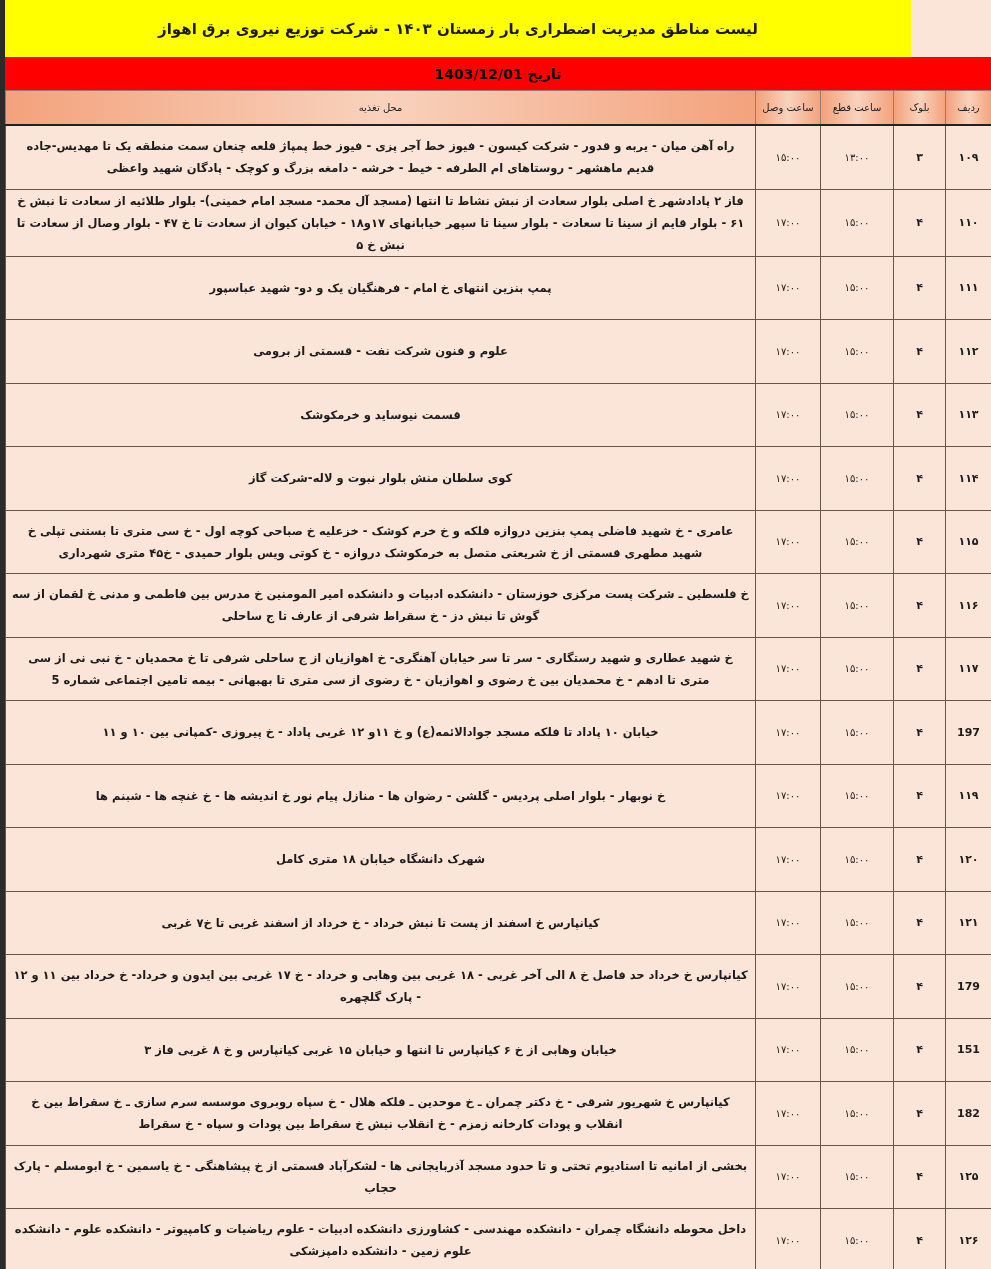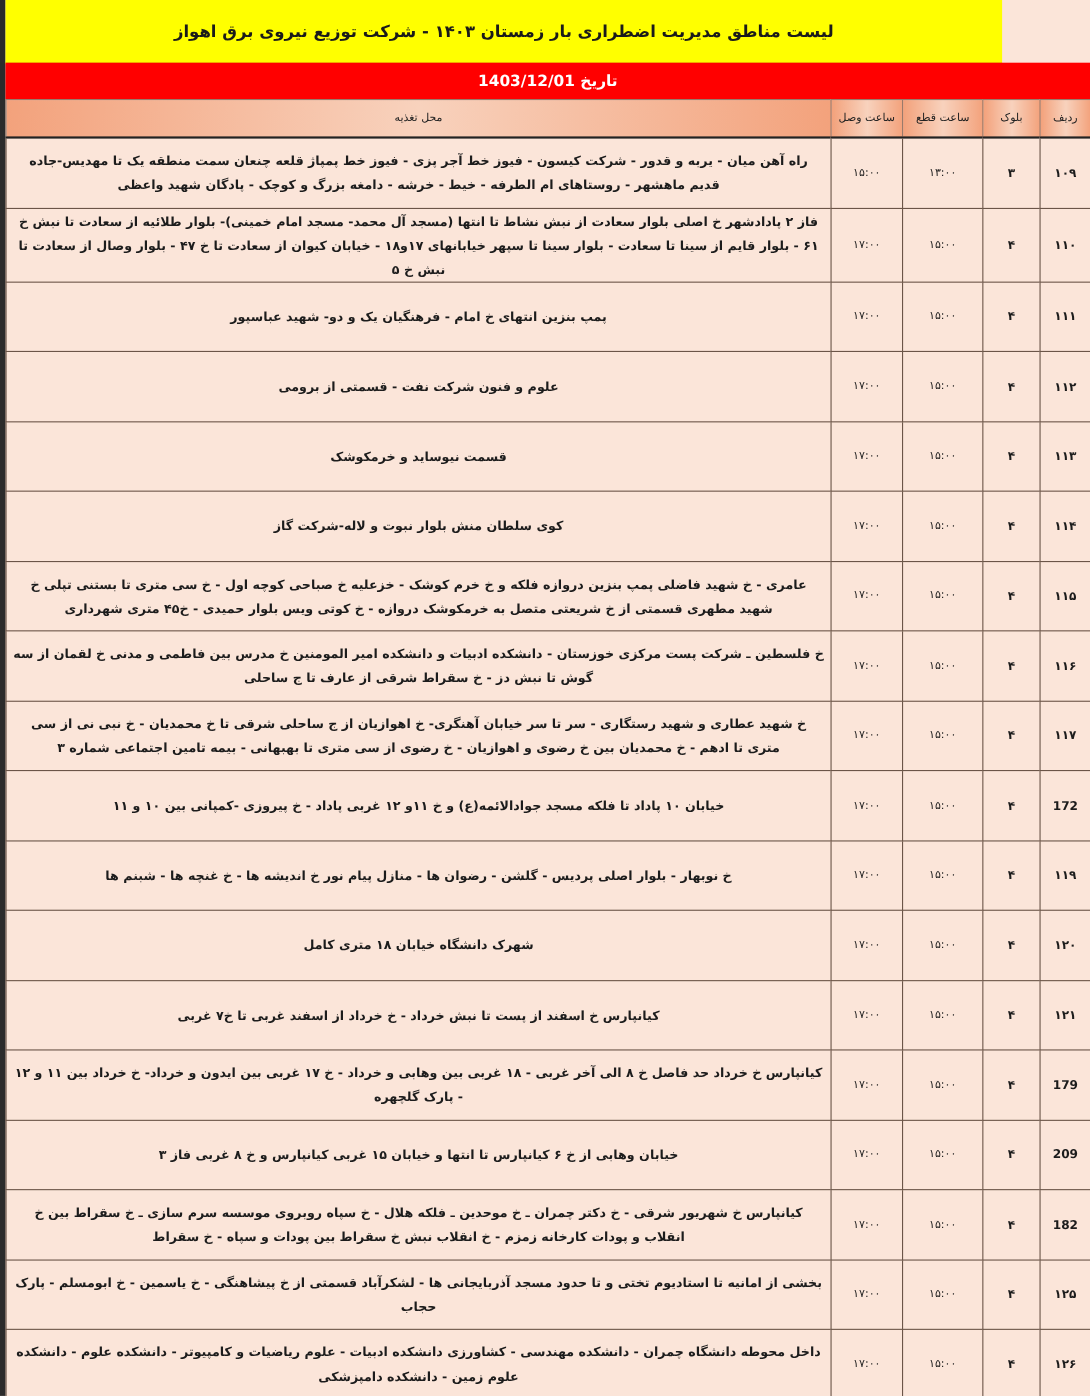--- a/index.html
+++ b/index.html
@@ -14,21 +14,21 @@
   .title-band {
     position:absolute; left:5px; top:0; width:906px; height:57px;
     background:#ffff00; display:flex; align-items:center; justify-content:center;
     border-bottom:1px solid #c9c900;
   }
   .title-band span { font-size:15px; font-weight:bold; color:#1a1a1a; direction:rtl; }
   .date-band {
     position:absolute; left:5px; top:57px; width:986px; height:33px;
     background:#ff0000; display:flex; align-items:center; justify-content:center;
   }
-  .date-band span { font-size:14px; font-weight:bold; color:#ffffff; direction:rtl; }
+  .date-band span { font-size:14px; font-weight:bold; color:#000000; direction:rtl; }
   table {
     position:absolute; left:5px; top:90px; width:986px;
     border-collapse:collapse; table-layout:fixed; direction:rtl;
   }
   col.c-row { width:46px; }
   col.c-block { width:52px; }
   col.c-cut { width:73px; }
   col.c-conn { width:65px; }
   col.c-desc { width:750px; }
   th {
@@ -132,24 +132,24 @@
         <td class="num">۴</td>
         <td class="time">۱۵:۰۰</td>
         <td class="time">۱۷:۰۰</td>
         <td class="desc">خ فلسطین ـ شرکت پست مرکزی خوزستان -  دانشکده ادبیات و دانشکده امیر المومنین  خ مدرس بین فاطمی و مدنی   خ لقمان از سه گوش تا نبش دز - خ سقراط شرقی از عارف تا ج ساحلی</td>
       </tr>
       <tr>
         <td class="num">۱۱۷</td>
         <td class="num">۴</td>
         <td class="time">۱۵:۰۰</td>
         <td class="time">۱۷:۰۰</td>
-        <td class="desc">خ شهید عطاری و شهید رستگاری - سر تا سر خیابان آهنگری- خ اهوازیان از ج ساحلی شرقی تا خ محمدیان - خ نبی نی از سی متری تا ادهم - خ محمدیان بین خ رضوی و اهوازیان - خ رضوی از سی متری تا بهبهانی - بیمه تامین اجتماعی شماره ۳</td>
-      </tr>
-      <tr>
-        <td class="num">172</td>
+        <td class="desc">خ شهید عطاری و شهید رستگاری - سر تا سر خیابان آهنگری- خ اهوازیان از ج ساحلی شرقی تا خ محمدیان - خ نبی نی از سی متری تا ادهم - خ محمدیان بین خ رضوی و اهوازیان - خ رضوی از سی متری تا بهبهانی - بیمه تامین اجتماعی شماره 5</td>
+      </tr>
+      <tr>
+        <td class="num">197</td>
         <td class="num">۴</td>
         <td class="time">۱۵:۰۰</td>
         <td class="time">۱۷:۰۰</td>
         <td class="desc">خیابان ۱۰ پاداد تا فلکه مسجد جوادالائمه(ع) و خ ۱۱و ۱۲ غربی پاداد - خ پیروزی -کمپانی بین ۱۰ و ۱۱</td>
       </tr>
       <tr>
         <td class="num">۱۱۹</td>
         <td class="num">۴</td>
         <td class="time">۱۵:۰۰</td>
         <td class="time">۱۷:۰۰</td>
@@ -170,21 +170,21 @@
         <td class="desc">کیانپارس خ اسفند از پست تا نبش خرداد - خ خرداد از اسفند غربی تا خ۷ غربی</td>
       </tr>
       <tr>
         <td class="num">179</td>
         <td class="num">۴</td>
         <td class="time">۱۵:۰۰</td>
         <td class="time">۱۷:۰۰</td>
         <td class="desc">کیانپارس خ خرداد حد فاصل خ ۸ الی آخر غربی - ۱۸ غربی بین وهابی و خرداد - خ ۱۷ غربی بین ایدون و خرداد- خ خرداد بین ۱۱ و ۱۲ - پارک گلچهره</td>
       </tr>
       <tr>
-        <td class="num">209</td>
+        <td class="num">151</td>
         <td class="num">۴</td>
         <td class="time">۱۵:۰۰</td>
         <td class="time">۱۷:۰۰</td>
         <td class="desc">خیابان وهابی از خ ۶ کیانپارس تا انتها و خیابان ۱۵ غربی کیانپارس و خ ۸ غربی فاز ۳</td>
       </tr>
       <tr>
         <td class="num">182</td>
         <td class="num">۴</td>
         <td class="time">۱۵:۰۰</td>
         <td class="time">۱۷:۰۰</td>

